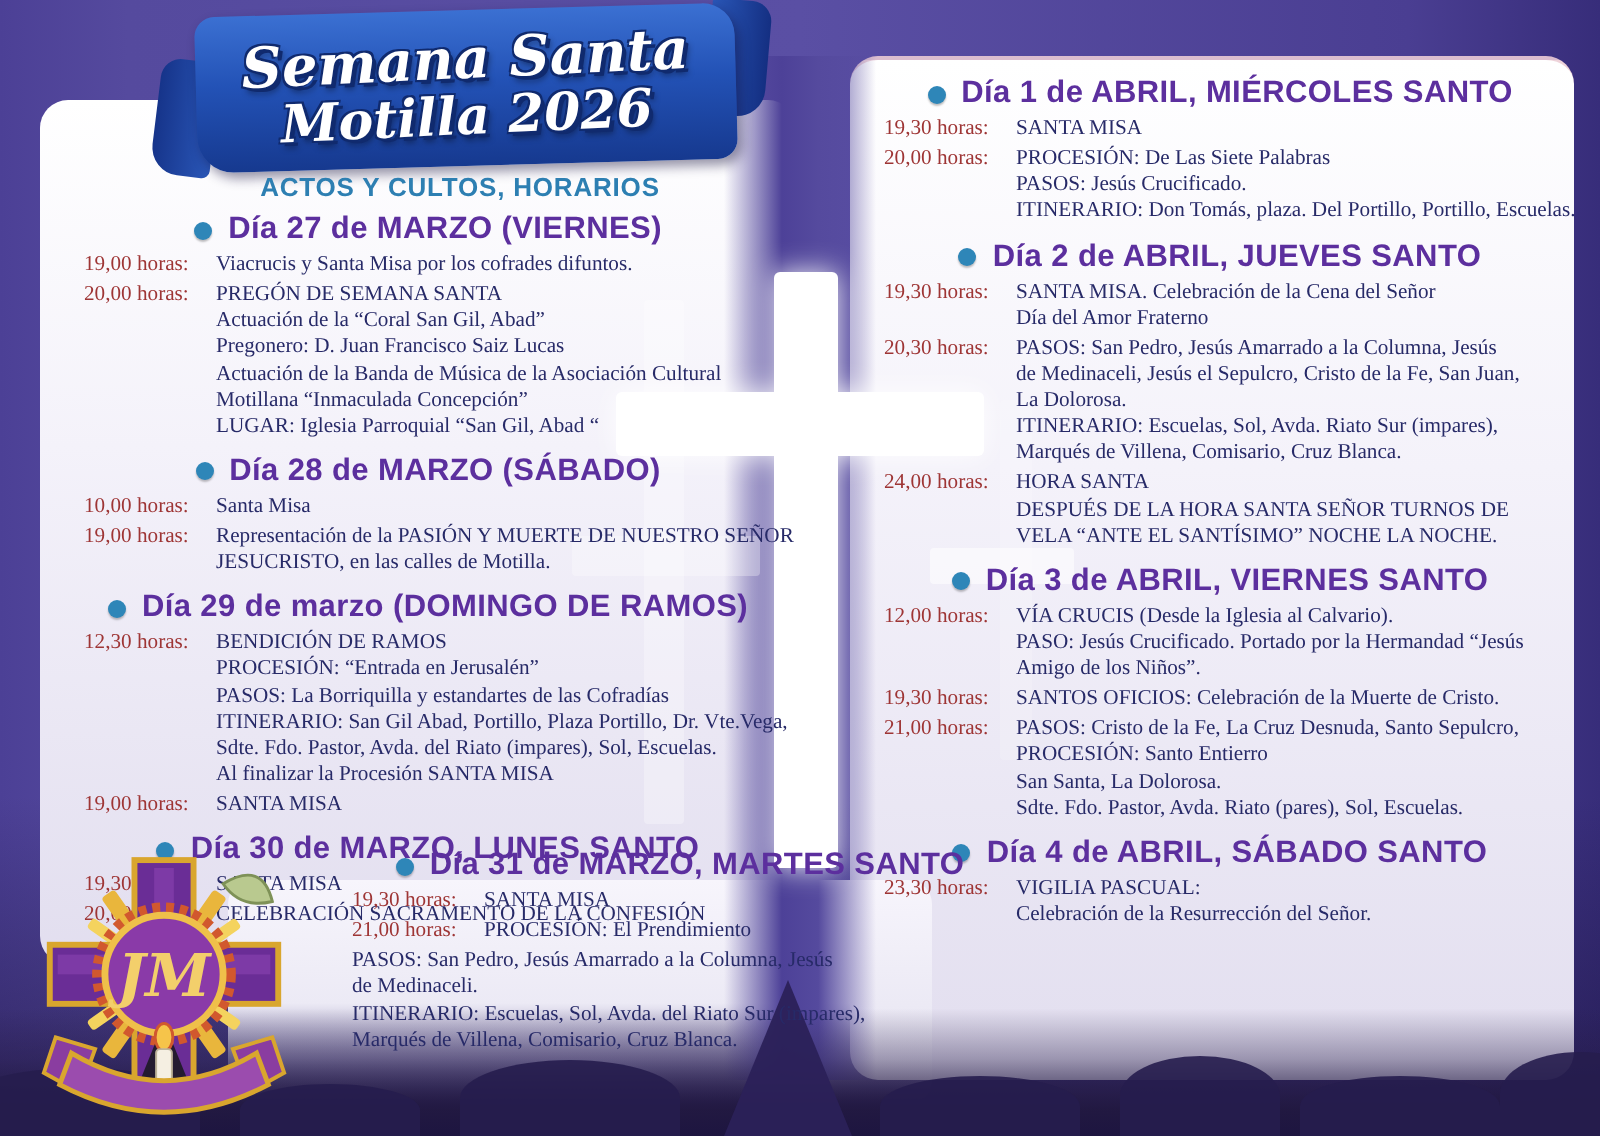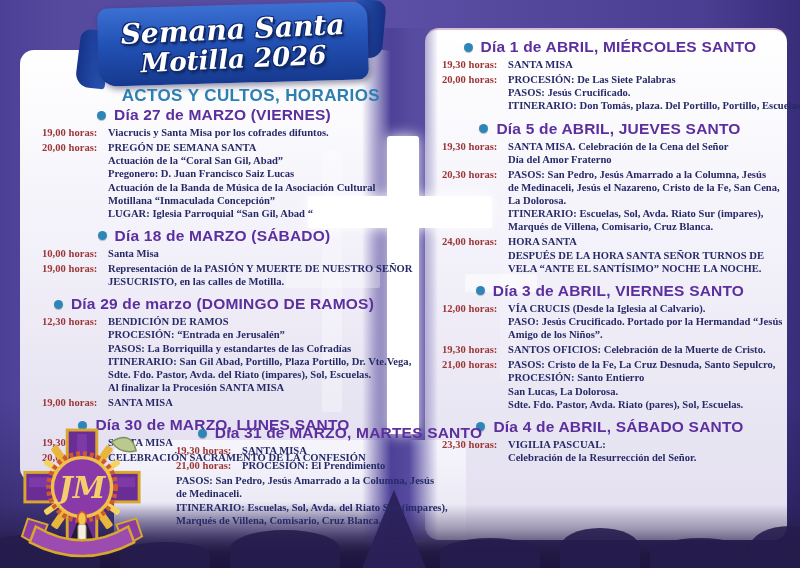--- a/index.html
+++ b/index.html
@@ -49,44 +49,44 @@
   }
   .banner-line{
     font-family:"DejaVu Serif",serif;font-style:italic;font-weight:bold;color:#ffffff;
     text-shadow:2px 2px 0 #102a6e,-1px -1px 0 #102a6e,1px -1px 0 #102a6e,-1px 1px 0 #102a6e,2px 3px 3px rgba(0,0,0,.4);
     line-height:1.12;transform:rotate(-1deg);
   }
   #banner-line1{font-size:28px;}
   #banner-line2{font-size:26px;}
   
   #subtitle{
-    position:absolute;left:80px;top:86px;width:300px;text-align:right;z-index:6;
-    font-family:"Liberation Sans",sans-serif;font-weight:bold;font-size:17px;
+    position:absolute;left:80px;top:86px;width:300px;text-align:center;z-index:6;
+    font-family:"Liberation Sans",sans-serif;font-weight:bold;font-size:13px;
     color:#2d7fb2;letter-spacing:.4px;
   }
   
   .column{position:absolute;z-index:4;}
   #left-column{left:36px;top:106px;width:356px;}
   #right-column{left:436px;top:38px;width:348px;}
   #bottom-column{left:122px;top:424px;width:340px;z-index:6;margin-left:48px;}
   .section{margin-bottom:7px;}
   .sec-header{display:flex;align-items:center;margin-bottom:2px;justify-content:center;}
   .bullet{flex:0 0 9px;width:9px;height:9px;border-radius:50%;background:#2e86b8;margin-right:8px;box-shadow:0 1px 1px rgba(0,0,0,.25);}
   .sec-title{
     font-family:"Liberation Sans",sans-serif;font-weight:bold;font-size:15.5px;
     color:#5c2f9e;letter-spacing:.2px;white-space:nowrap;
   }
   .event{display:flex;margin-left:6px;margin-bottom:2px;}
   .event .time{
-    flex:0 0 66px;font-weight:bold;color:#9e3535;font-size:10.6px;line-height:1.24;
+    flex:0 0 66px;font-weight:normal;color:#9e3535;font-size:10.6px;line-height:1.24;
   }
   .event.no-time{margin-left:6px;}
   .event .lines{flex:1;}
   .event .line{
-    color:#272a68;font-weight:bold;font-size:10.6px;line-height:1.24;white-space:nowrap;
+    color:#272a68;font-weight:normal;font-size:10.6px;line-height:1.24;white-space:nowrap;
   }
   
   #bottom-overlay{
     position:absolute;left:0;top:458px;width:800px;height:110px;z-index:5;pointer-events:none;
     background:linear-gradient(180deg, rgba(40,30,78,0) 0%, rgba(40,30,78,0) 42%, rgba(38,28,72,.38) 65%, rgba(32,23,62,.92) 88%, #1d1540 100%);
   }
   .dome{position:absolute;bottom:0;background:#261d4e;border-radius:50% 50% 0 0;opacity:.9;}
   #capirote{
     position:absolute;left:362px;bottom:0;width:64px;height:78px;background:#2b2158;
     clip-path:polygon(50% 0,100% 100%,0 100%);opacity:.95;
@@ -140,21 +140,21 @@
           <div class="line">Pregonero:  D. Juan Francisco Saiz Lucas</div>
           <div class="line">Actuación de la Banda de Música de la Asociación Cultural</div>
           <div class="line">Motillana “Inmaculada Concepción”</div>
           <div class="line">LUGAR:   Iglesia Parroquial “San Gil, Abad “</div>
         </div>
       </div>
     </div>
     <div class="section">
       <div class="sec-header">
         <span class="bullet"></span>
-        <span class="sec-title">Día 18 de MARZO (SÁBADO)</span>
+        <span class="sec-title">Día 28 de MARZO (SÁBADO)</span>
       </div>
       <div class="event">
         <span class="time">10,00 horas:</span>
         <div class="lines">
           <div class="line">Santa Misa</div>
         </div>
       </div>
       <div class="event">
         <span class="time">19,00 horas:</span>
         <div class="lines">
@@ -222,34 +222,34 @@
         <div class="lines">
           <div class="line">PROCESIÓN: De Las Siete Palabras</div>
           <div class="line">PASOS: Jesús Crucificado.</div>
           <div class="line">ITINERARIO:  Don Tomás, plaza. Del Portillo, Portillo, Escuelas.</div>
         </div>
       </div>
     </div>
     <div class="section">
       <div class="sec-header">
         <span class="bullet"></span>
-        <span class="sec-title">Día 5 de ABRIL,  JUEVES SANTO</span>
+        <span class="sec-title">Día 2 de ABRIL,  JUEVES SANTO</span>
       </div>
       <div class="event">
         <span class="time">19,30 horas:</span>
         <div class="lines">
           <div class="line">SANTA MISA.  Celebración de la Cena del Señor</div>
           <div class="line">Día del Amor Fraterno</div>
         </div>
       </div>
       <div class="event">
         <span class="time">20,30 horas:</span>
         <div class="lines">
           <div class="line">PASOS: San Pedro, Jesús Amarrado a la Columna, Jesús</div>
-          <div class="line">de Medinaceli, Jesús el Nazareno, Cristo de la Fe,  San Cena,</div>
+          <div class="line">de Medinaceli, Jesús el Sepulcro, Cristo de la Fe,  San Juan,</div>
           <div class="line">La Dolorosa.</div>
           <div class="line">ITINERARIO:  Escuelas, Sol, Avda. Riato Sur (impares),</div>
           <div class="line">Marqués de Villena, Comisario, Cruz Blanca.</div>
         </div>
       </div>
       <div class="event">
         <span class="time">24,00 horas:</span>
         <div class="lines">
           <div class="line">HORA SANTA</div>
           <div class="line">DESPUÉS DE LA HORA SANTA SEÑOR TURNOS DE</div>
@@ -274,21 +274,21 @@
         <span class="time">19,30 horas:</span>
         <div class="lines">
           <div class="line">SANTOS OFICIOS: Celebración de la Muerte de Cristo.</div>
         </div>
       </div>
       <div class="event">
         <span class="time">21,00 horas:</span>
         <div class="lines">
           <div class="line">PASOS:  Cristo de la Fe, La Cruz Desnuda, Santo Sepulcro,</div>
           <div class="line">PROCESIÓN: Santo Entierro</div>
-          <div class="line">San Lucas, La Dolorosa.</div>
+          <div class="line">San Santa, La Dolorosa.</div>
           <div class="line">Sdte. Fdo.  Pastor, Avda. Riato (pares), Sol, Escuelas.</div>
         </div>
       </div>
     </div>
     <div class="section">
       <div class="sec-header">
         <span class="bullet"></span>
         <span class="sec-title">Día 4 de ABRIL,  SÁBADO SANTO</span>
       </div>
       <div class="event">

